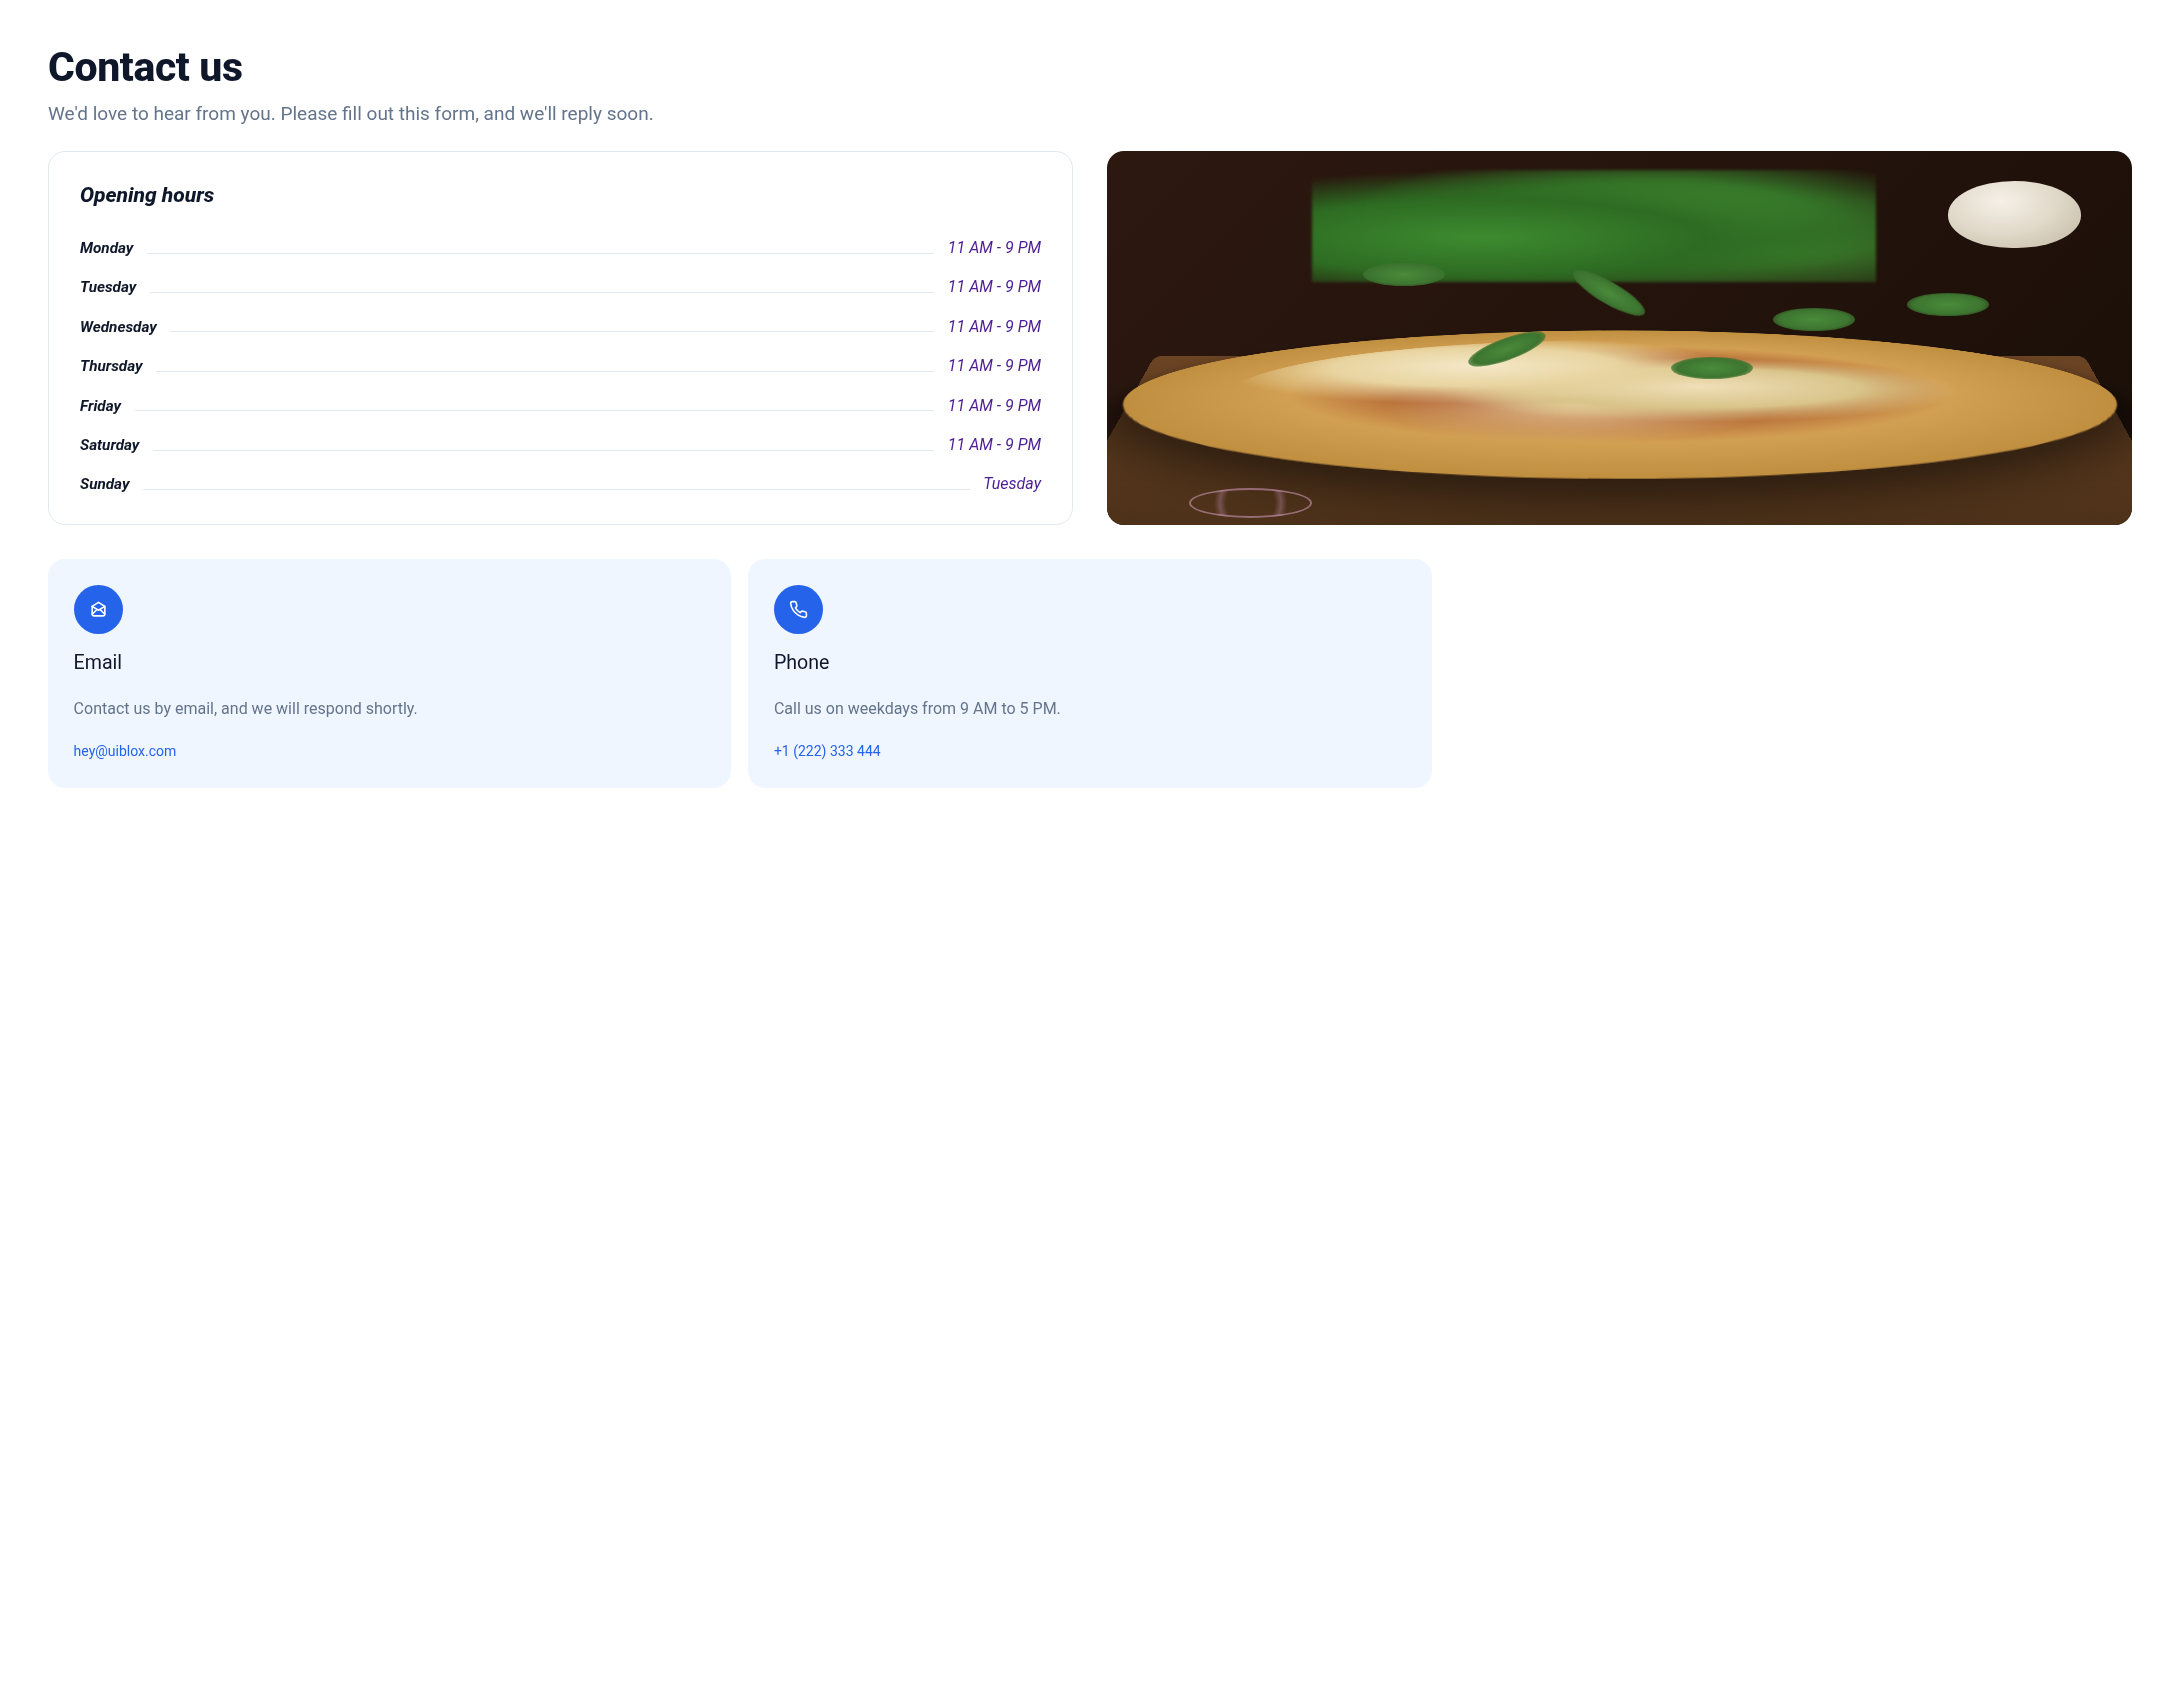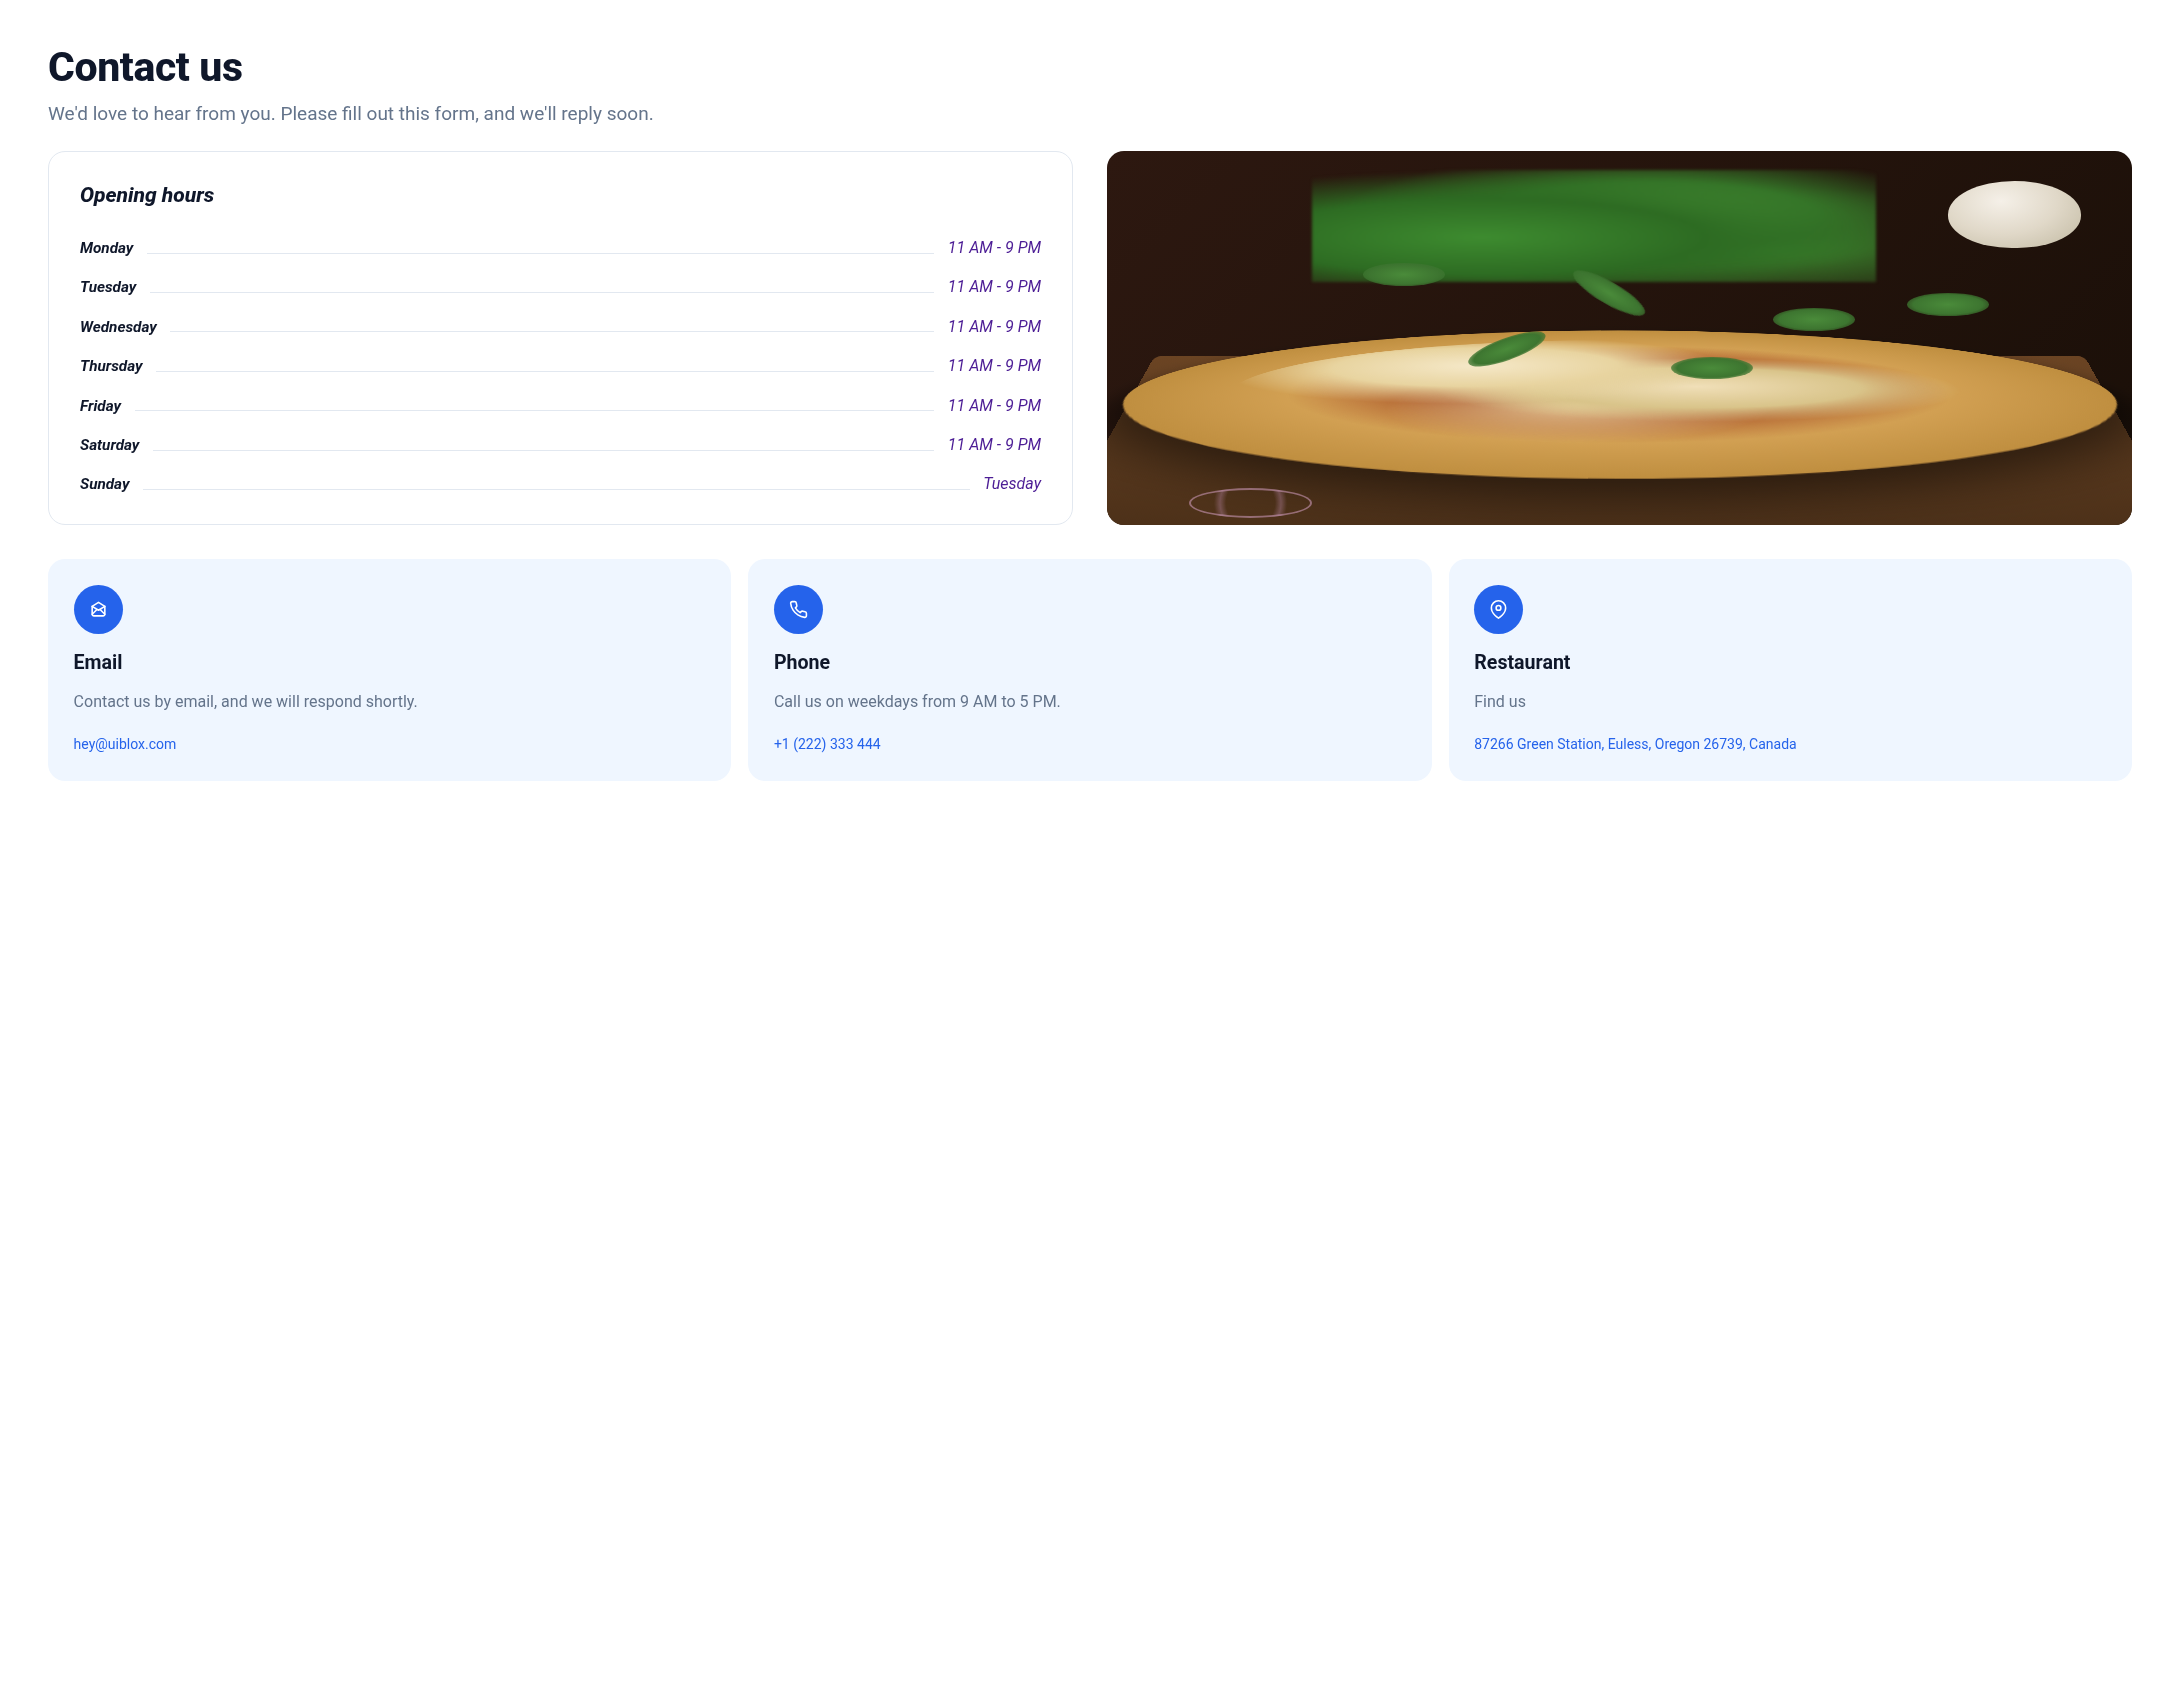--- a/index.html
+++ b/index.html
@@ -202,23 +202,23 @@
     .icon-circle svg {
       width: 19px;
       height: 19px;
       stroke: #ffffff;
       fill: none;
       stroke-width: 2;
     }
     
     .card-title {
       font-size: 19.6px;
-      font-weight: 700;
-      color: #0f172a;
-      margin-bottom: 16px;
+      font-weight: 400;
+      color: #0f172a;
+      margin-bottom: 23px;
     }
     
     .card-desc {
       font-size: 16px;
       color: #64748b;
       margin-bottom: 19px;
       line-height: 1.5;
     }
     
     .card-link {
@@ -312,25 +312,14 @@
     <div class="icon-circle">
       <svg viewBox="0 0 24 24" stroke-linecap="round" stroke-linejoin="round">
         <path d="M22 16.92v3a2 2 0 0 1-2.18 2 19.79 19.79 0 0 1-8.63-3.07 19.5 19.5 0 0 1-6-6 19.79 19.79 0 0 1-3.07-8.67A2 2 0 0 1 4.11 2h3a2 2 0 0 1 2 1.72 12.84 12.84 0 0 0 .7 2.81 2 2 0 0 1-.45 2.11L8.09 9.91a16 16 0 0 0 6 6l1.27-1.27a2 2 0 0 1 2.11-.45 12.84 12.84 0 0 0 2.81.7A2 2 0 0 1 22 16.92z"></path>
       </svg>
     </div>
     <h3 class="card-title">Phone</h3>
     <p class="card-desc">Call us on weekdays from 9 AM to 5 PM.</p>
     <a href="#" class="card-link">+1 (222) 333 444</a>
   </div>
 
-  <div class="info-card">
-    <div class="icon-circle">
-      <svg viewBox="0 0 24 24" stroke-linecap="round" stroke-linejoin="round">
-        <path d="M21 10c0 7-9 13-9 13s-9-6-9-13a9 9 0 0 1 18 0z"></path>
-        <circle cx="12" cy="10" r="3"></circle>
-      </svg>
-    </div>
-    <h3 class="card-title">Restaurant</h3>
-    <p class="card-desc">Find us</p>
-    <a href="#" class="card-link">87266 Green Station, Euless, Oregon 26739, Canada</a>
-  </div>
 </div>
 
 
 </body></html>

